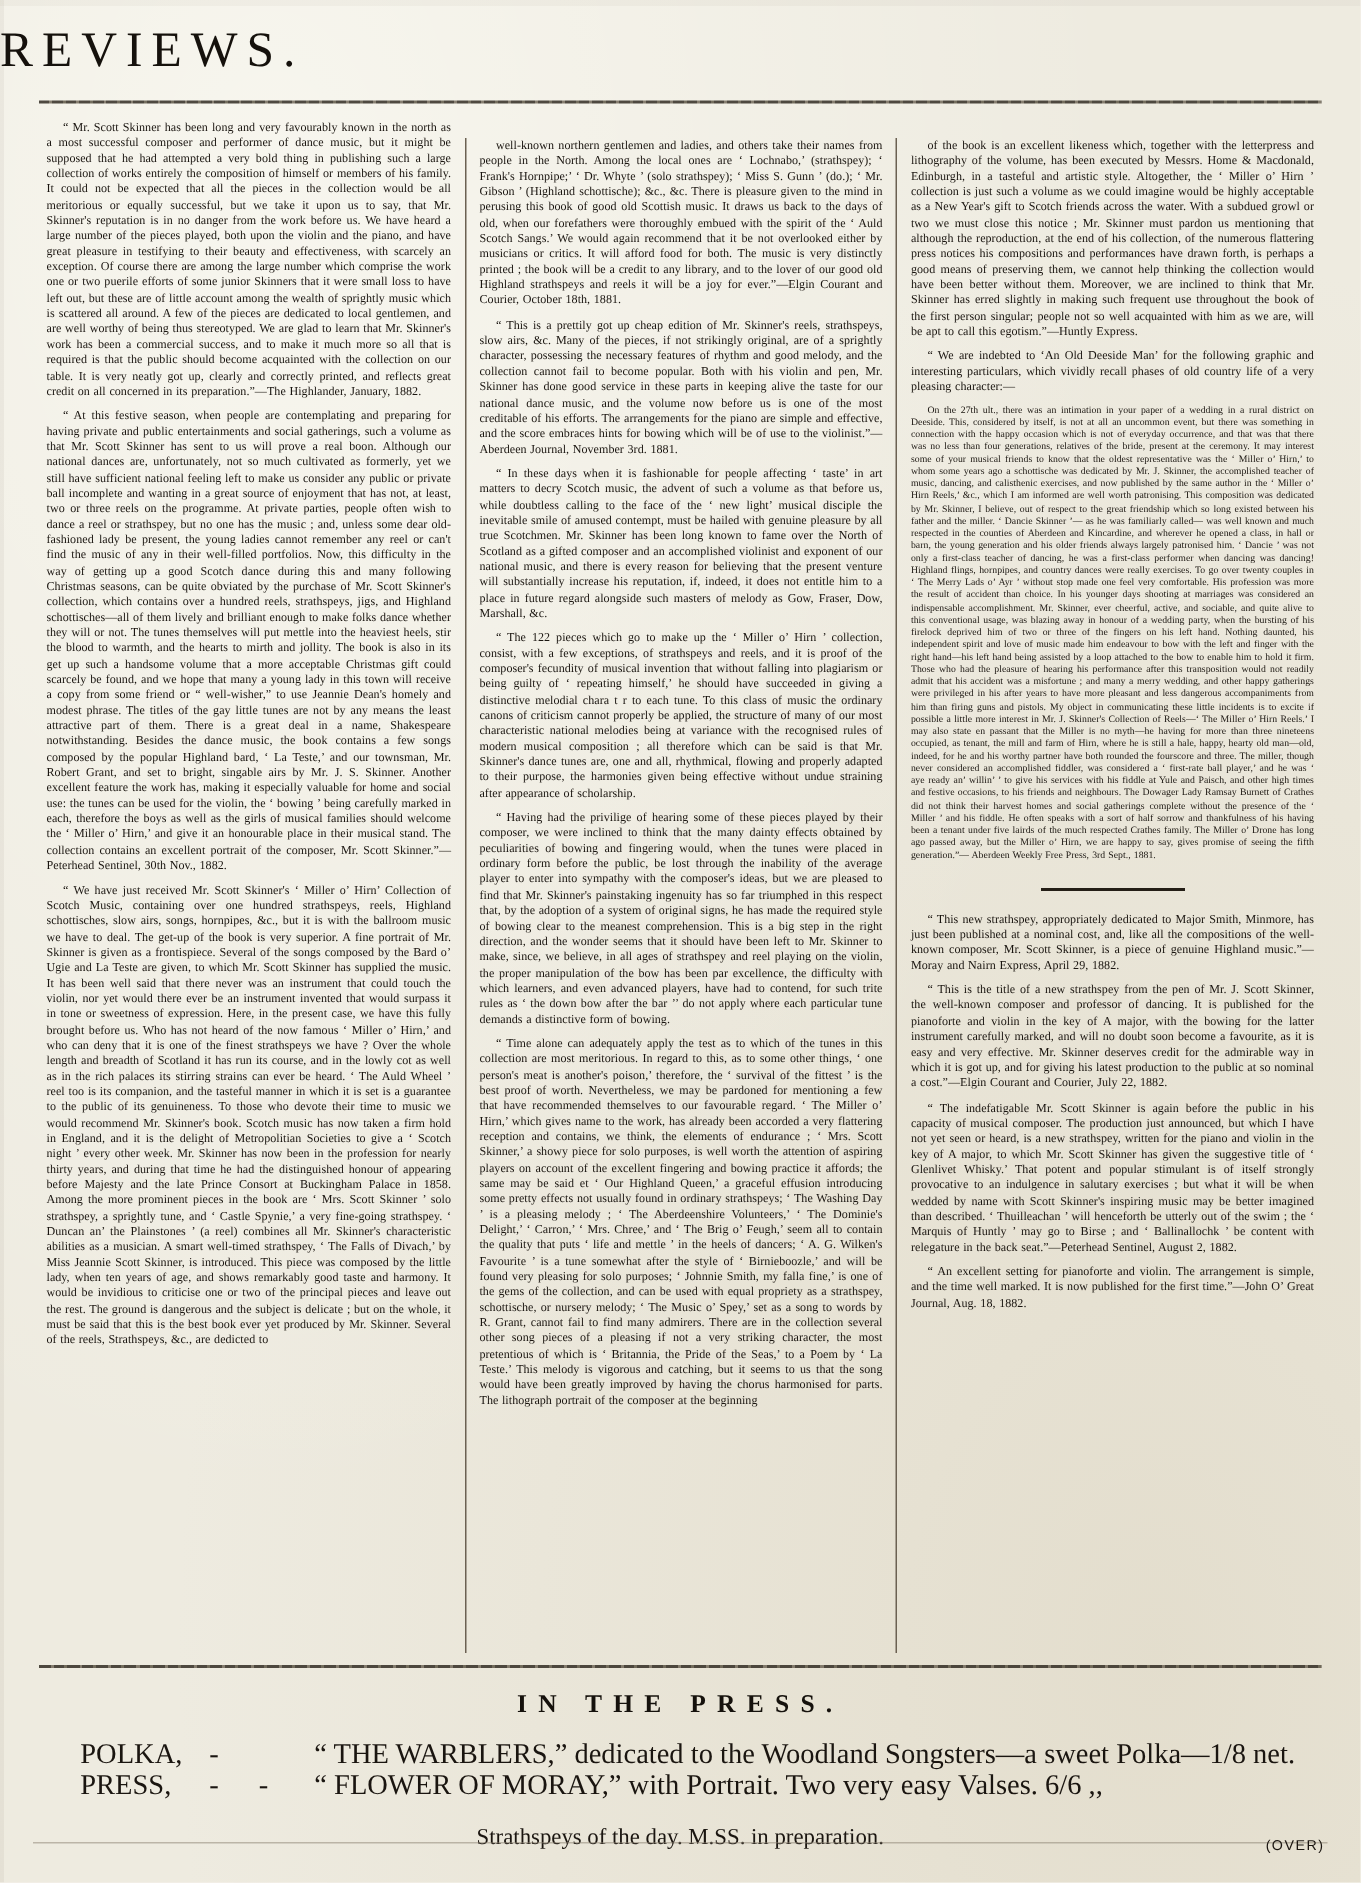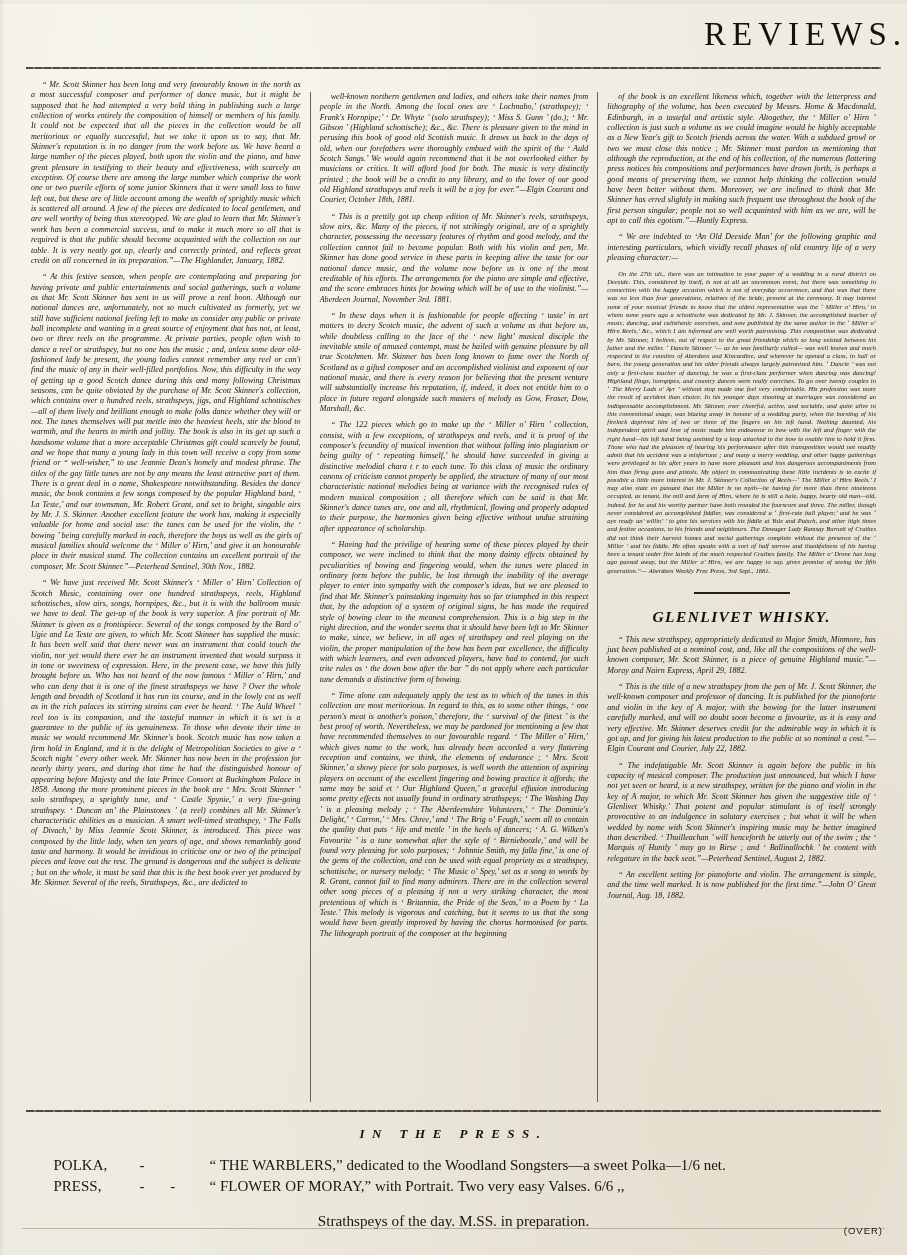--- a/index.html
+++ b/index.html
@@ -32,21 +32,21 @@
     pointer-events: none;
     background:
       linear-gradient(90deg, rgba(120,110,88,0.10) 0 3px, rgba(0,0,0,0) 3px 100%),
       linear-gradient(180deg, rgba(120,110,88,0.07) 0 4px, rgba(0,0,0,0) 4px 100%);
     mix-blend-mode: multiply;
     opacity: .7;
   }
 
   
   .masthead {
-    text-align: right;
+    text-align: left;
     padding-top: 16px;
   }
   .masthead h1 {
     margin: 0;
     font-family: "Liberation Serif", "DejaVu Serif", serif;
     font-size: 33px;
     font-weight: 400;
     letter-spacing: 6px;
     color: #15110c;
   }
@@ -57,21 +57,20 @@
        #2a241b 0 7px, #6d6455 7px 9px, #2a241b 9px 16px, #57503f 16px 18px);
     opacity: .82;
   }
 
   
   .columns {
     position: relative;
     display: flex;
     margin: 11px 22px 0 22px;
     height: 1022px;
-    font-style: italic;
   }
   .col {
     position: relative;
     width: 33.333%;
     box-sizing: border-box;
     padding: 0 9px;
     overflow: hidden;
   }
   .col + .col {
     border-left: 1px solid #6b6152;
@@ -116,34 +115,33 @@
        #2a241b 0 8px, #6d6455 8px 10px, #2a241b 10px 17px, #57503f 17px 19px);
     opacity: .82;
   }
   .press {
     margin: 0 30px;
     padding-top: 14px;
     text-align: center;
   }
   .press h2 {
     margin: 0 0 13px 0;
-    font-size: 13px;
+    font-size: 17px;
     font-weight: 700;
     letter-spacing: 7.5px;
     color: #15110c;
-    font-style: italic;
   }
   .press-lines {
     margin: 0 auto;
     width: 800px;
   }
   .press-row {
     display: flex;
     align-items: flex-end;
-    font-size: 15px;
+    font-size: 19px;
     line-height: 21px;
     white-space: nowrap;
   }
   .press-row .pr-label {
     width: 86px;
     text-align: left;
     flex: 0 0 auto;
   }
   .press-row .pr-dash {
     width: 70px;
@@ -206,39 +204,38 @@
       <p>“ Having had the privilige of hearing some of these pieces played by their composer, we were inclined to think that the many dainty effects obtained by peculiarities of bowing and fingering would, when the tunes were placed in ordinary form before the public, be lost through the inability of the average player to enter into sympathy with the composer's ideas, but we are pleased to find that Mr. Skinner's painstaking ingenuity has so far triumphed in this respect that, by the adoption of a system of original signs, he has made the required style of bowing clear to the meanest comprehension. This is a big step in the right direction, and the wonder seems that it should have been left to Mr. Skinner to make, since, we believe, in all ages of strathspey and reel playing on the violin, the proper manipulation of the bow has been par excellence, the difficulty with which learners, and even advanced players, have had to contend, for such trite rules as ‘ the down bow after the bar ’’ do not apply where each particular tune demands a distinctive form of bowing.</p>
       <p>“ Time alone can adequately apply the test as to which of the tunes in this collection are most meritorious. In regard to this, as to some other things, ‘ one person's meat is another's poison,’ therefore, the ‘ survival of the fittest ’ is the best proof of worth. Nevertheless, we may be pardoned for mentioning a few that have recommended themselves to our favourable regard. ‘ The Miller o’ Hirn,’ which gives name to the work, has already been accorded a very flattering reception and contains, we think, the elements of endurance ; ‘ Mrs. Scott Skinner,’ a showy piece for solo purposes, is well worth the attention of aspiring players on account of the excellent fingering and bowing practice it affords; the same may be said et ‘ Our Highland Queen,’ a graceful effusion introducing some pretty effects not usually found in ordinary strathspeys; ‘ The Washing Day ’ is a pleasing melody ; ‘ The Aberdeenshire Volunteers,’ ‘ The Dominie's Delight,’ ‘ Carron,’ ‘ Mrs. Chree,’ and ‘ The Brig o’ Feugh,’ seem all to contain the quality that puts ‘ life and mettle ’ in the heels of dancers; ‘ A. G. Wilken's Favourite ’ is a tune somewhat after the style of ‘ Birnieboozle,’ and will be found very pleasing for solo purposes; ‘ Johnnie Smith, my falla fine,’ is one of the gems of the collection, and can be used with equal propriety as a strathspey, schottische, or nursery melody; ‘ The Music o’ Spey,’ set as a song to words by R. Grant, cannot fail to find many admirers. There are in the collection several other song pieces of a pleasing if not a very striking character, the most pretentious of which is ‘ Britannia, the Pride of the Seas,’ to a Poem by ‘ La Teste.’ This melody is vigorous and catching, but it seems to us that the song would have been greatly improved by having the chorus harmonised for parts. The lithograph portrait of the composer at the beginning</p>
     </div>
 
     <div class="col">
       <p>of the book is an excellent likeness which, together with the letterpress and lithography of the volume, has been executed by Messrs. Home &amp; Macdonald, Edinburgh, in a tasteful and artistic style. Altogether, the ‘ Miller o’ Hirn ’ collection is just such a volume as we could imagine would be highly acceptable as a New Year's gift to Scotch friends across the water. With a subdued growl or two we must close this notice ; Mr. Skinner must pardon us mentioning that although the reproduction, at the end of his collection, of the numerous flattering press notices his compositions and performances have drawn forth, is perhaps a good means of preserving them, we cannot help thinking the collection would have been better without them. Moreover, we are inclined to think that Mr. Skinner has erred slightly in making such frequent use throughout the book of the first person singular; people not so well acquainted with him as we are, will be apt to call this egotism.”—Huntly Express.</p>
       <p>“ We are indebted to ‘An Old Deeside Man’ for the following graphic and interesting particulars, which vividly recall phases of old country life of a very pleasing character:—</p>
       <p class="tight">On the 27th ult., there was an intimation in your paper of a wedding in a rural district on Deeside. This, considered by itself, is not at all an uncommon event, but there was something in connection with the happy occasion which is not of everyday occurrence, and that was that there was no less than four generations, relatives of the bride, present at the ceremony. It may interest some of your musical friends to know that the oldest representative was the ‘ Miller o’ Hirn,’ to whom some years ago a schottische was dedicated by Mr. J. Skinner, the accomplished teacher of music, dancing, and calisthenic exercises, and now published by the same author in the ‘ Miller o’ Hirn Reels,’ &amp;c., which I am informed are well worth patronising. This composition was dedicated by Mr. Skinner, I believe, out of respect to the great friendship which so long existed between his father and the miller. ‘ Dancie Skinner ’— as he was familiarly called— was well known and much respected in the counties of Aberdeen and Kincardine, and wherever he opened a class, in hall or barn, the young generation and his older friends always largely patronised him. ‘ Dancie ’ was not only a first-class teacher of dancing, he was a first-class performer when dancing was dancing! Highland flings, hornpipes, and country dances were really exercises. To go over twenty couples in ‘ The Merry Lads o’ Ayr ’ without stop made one feel very comfortable. His profession was more the result of accident than choice. In his younger days shooting at marriages was considered an indispensable accomplishment. Mr. Skinner, ever cheerful, active, and sociable, and quite alive to this conventional usage, was blazing away in honour of a wedding party, when the bursting of his firelock deprived him of two or three of the fingers on his left hand. Nothing daunted, his independent spirit and love of music made him endeavour to bow with the left and finger with the right hand—his left hand being assisted by a loop attached to the bow to enable him to hold it firm. Those who had the pleasure of hearing his performance after this transposition would not readily admit that his accident was a misfortune ; and many a merry wedding, and other happy gatherings were privileged in his after years to have more pleasant and less dangerous accompaniments from him than firing guns and pistols. My object in communicating these little incidents is to excite if possible a little more interest in Mr. J. Skinner's Collection of Reels—‘ The Miller o’ Hirn Reels.’ I may also state en passant that the Miller is no myth—he having for more than three nineteens occupied, as tenant, the mill and farm of Hirn, where he is still a hale, happy, hearty old man—old, indeed, for he and his worthy partner have both rounded the fourscore and three. The miller, though never considered an accomplished fiddler, was considered a ‘ first-rate ball player,’ and he was ‘ aye ready an’ willin’ ’ to give his services with his fiddle at Yule and Paisch, and other high times and festive occasions, to his friends and neighbours. The Dowager Lady Ramsay Burnett of Crathes did not think their harvest homes and social gatherings complete without the presence of the ‘ Miller ’ and his fiddle. He often speaks with a sort of half sorrow and thankfulness of his having been a tenant under five lairds of the much respected Crathes family. The Miller o’ Drone has long ago passed away, but the Miller o’ Hirn, we are happy to say, gives promise of seeing the fifth generation.”— Aberdeen Weekly Free Press, 3rd Sept., 1881.</p>
 
       <div class="mini-rule"></div>
-      <div class="sub-head">GLENLIVET WHISKY.</div>
 
       <p>“ This new strathspey, appropriately dedicated to Major Smith, Minmore, has just been published at a nominal cost, and, like all the compositions of the well-known composer, Mr. Scott Skinner, is a piece of genuine Highland music.”—Moray and Nairn Express, April 29, 1882.</p>
       <p>“ This is the title of a new strathspey from the pen of Mr. J. Scott Skinner, the well-known composer and professor of dancing. It is published for the pianoforte and violin in the key of A major, with the bowing for the latter instrument carefully marked, and will no doubt soon become a favourite, as it is easy and very effective. Mr. Skinner deserves credit for the admirable way in which it is got up, and for giving his latest production to the public at so nominal a cost.”—Elgin Courant and Courier, July 22, 1882.</p>
       <p>“ The indefatigable Mr. Scott Skinner is again before the public in his capacity of musical composer. The production just announced, but which I have not yet seen or heard, is a new strathspey, written for the piano and violin in the key of A major, to which Mr. Scott Skinner has given the suggestive title of ‘ Glenlivet Whisky.’ That potent and popular stimulant is of itself strongly provocative to an indulgence in salutary exercises ; but what it will be when wedded by name with Scott Skinner's inspiring music may be better imagined than described. ‘ Thuilleachan ’ will henceforth be utterly out of the swim ; the ‘ Marquis of Huntly ’ may go to Birse ; and ‘ Ballinallochk ’ be content with relegature in the back seat.”—Peterhead Sentinel, August 2, 1882.</p>
       <p>“ An excellent setting for pianoforte and violin. The arrangement is simple, and the time well marked. It is now published for the first time.”—John O’ Great Journal, Aug. 18, 1882.</p>
     </div>
   </div>
 
   <div class="rule-bottom"></div>
 
   <div class="press">
     <h2>IN THE PRESS.</h2>
 
     <div class="press-lines">
       <div class="press-row">
         <span class="pr-label">POLKA,</span>
         <span class="pr-dash">-</span>
-        <span class="pr-text">“ THE WARBLERS,” dedicated to the Woodland Songsters—a sweet Polka—1/6 net.</span>
+        <span class="pr-text">“ THE WARBLERS,” dedicated to the Woodland Songsters—a sweet Polka—1/8 net.</span>
       </div>
       <div class="press-row">
         <span class="pr-label">PRESS,</span>
         <span class="pr-dash">- -</span>
         <span class="pr-text">“ FLOWER OF MORAY,” with Portrait.  Two very easy Valses.  6/6  ,,</span>
       </div>
     </div>
 
     <div class="press-final">
       <span class="l2">Strathspeys of the day.   M.SS. in preparation.</span>

